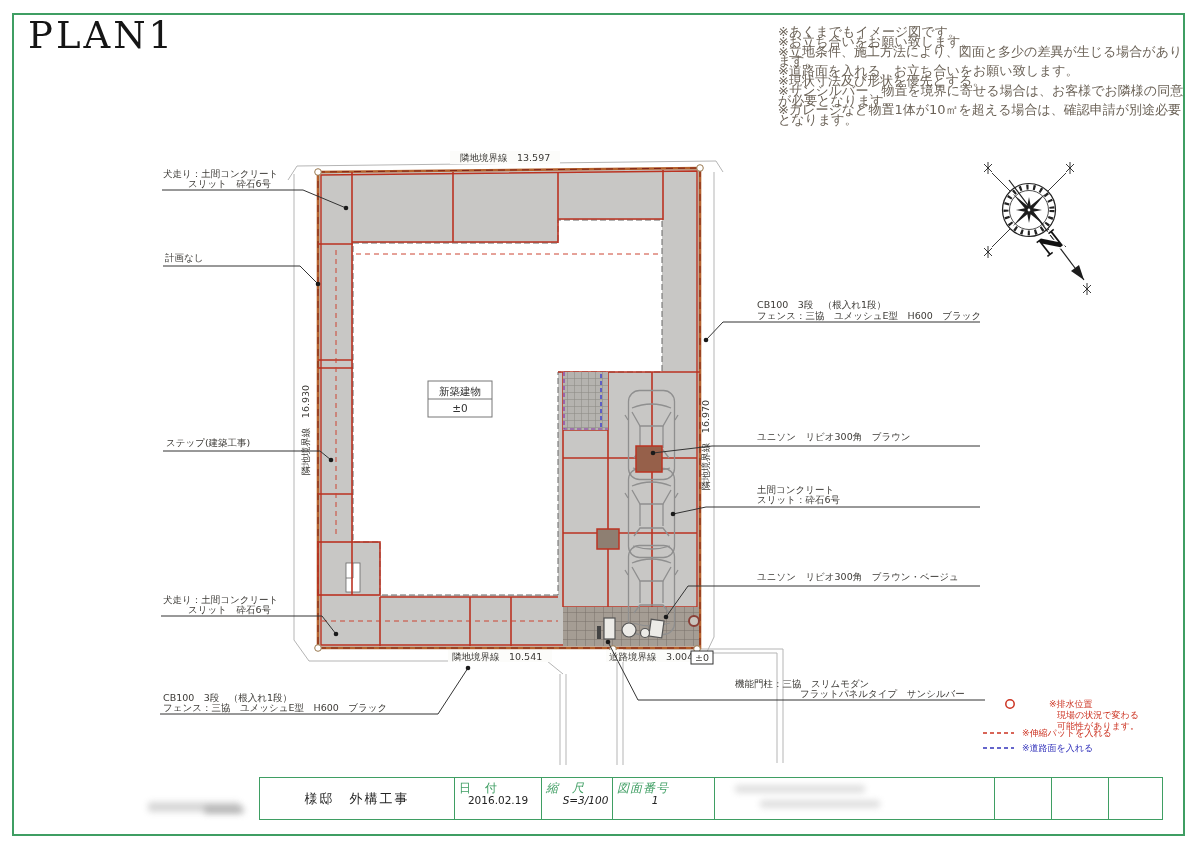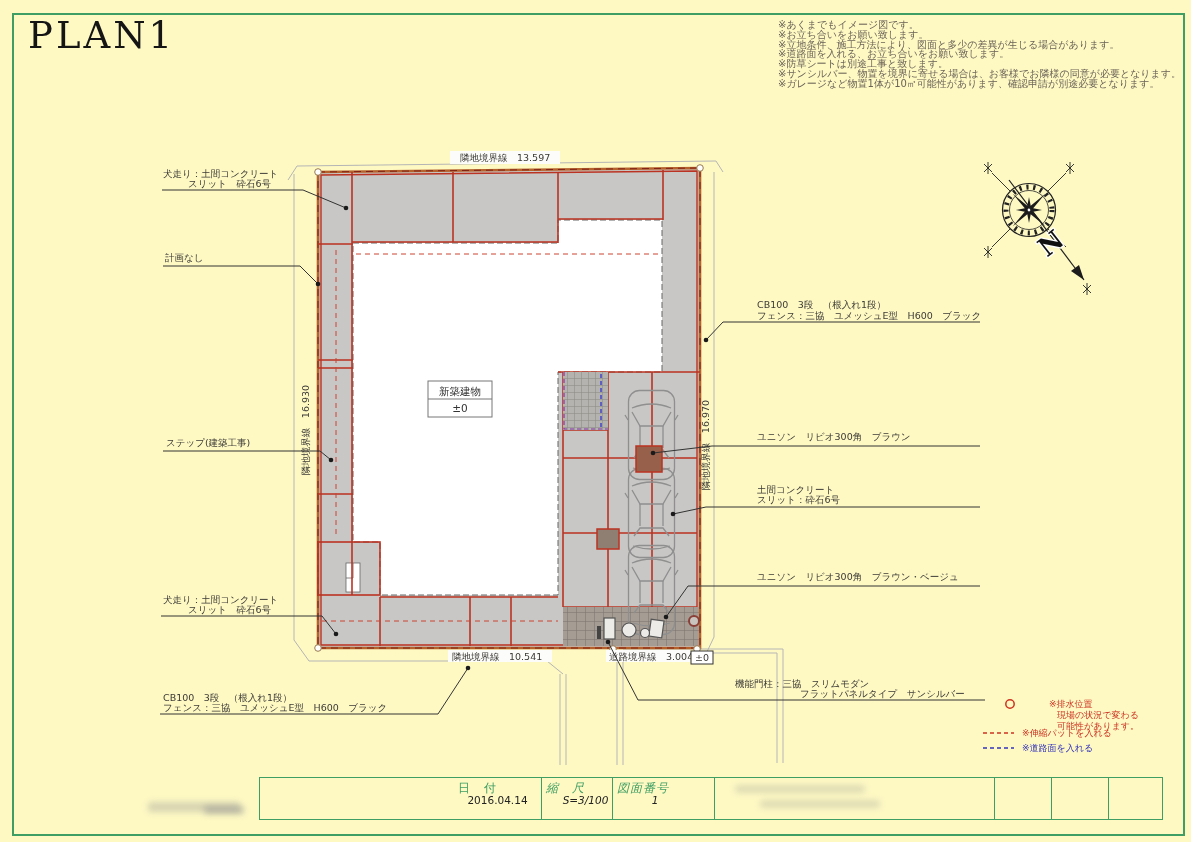--- a/index.html
+++ b/index.html
@@ -1,22 +1,22 @@
 <!DOCTYPE html>
 <html><head>
 <meta charset="utf-8">
 <style>
   html,body{margin:0;padding:0;background:#e8e8e8;}
-  .page{position:relative;width:1191px;height:842px;background:#fef9c3;overflow:hidden;
+  .page{position:relative;width:1191px;height:842px;background:#ffffff;overflow:hidden;
         font-family:"DejaVu Sans",sans-serif;color:#333;}
   .page-border{position:absolute;left:12px;top:13px;width:1169px;height:819px;
         border:2px solid #3f9e63;pointer-events:none;}
   .drawing-title{position:absolute;left:28px;top:14px;font-family:"DejaVu Serif",serif;
         font-size:37px;letter-spacing:3px;color:#151515;font-weight:400;}
-  .notes{position:absolute;left:778px;top:20px;font-size:10px;line-height:9.8px;color:#6b6257;}
+  .notes{position:absolute;left:778px;top:27px;font-size:13px;line-height:9.8px;color:#6b6257;}
   .plan-svg{position:absolute;left:0;top:0;width:1191px;height:842px;}
   .titleblock{position:absolute;left:259px;top:777px;width:904px;height:43px;
         border:1.5px solid #3f9e63;box-sizing:border-box;}
   .tb-cell{position:absolute;top:0;height:100%;border-left:1.5px solid #3f9e63;box-sizing:border-box;}
   .tb-cell:first-child{border-left:none;}
   .tb-head{position:absolute;left:4px;top:2px;font-size:12px;color:#3f9e63;letter-spacing:1px;}
   .tb-val{position:absolute;left:0;right:0;top:16px;text-align:center;font-size:10.5px;color:#222;}
   .tb-project{display:flex;align-items:center;justify-content:center;font-size:13px;color:#222;letter-spacing:2px;}
   .smudge{position:absolute;background:#8f8f8f;filter:blur(3px);opacity:.35;border-radius:3px;}
 </style>
@@ -26,23 +26,23 @@
 <div class="page">
   <div class="page-border"></div>
 
   <div class="drawing-title">PLAN1</div>
 
   <div class="notes">
     <div>※あくまでもイメージ図です。</div>
     <div>※お立ち合いをお願い致します。</div>
     <div>※立地条件、施工方法により、図面と多少の差異が生じる場合があります。</div>
     <div>※道路面を入れる、お立ち合いをお願い致します。</div>
-    <div>※防草シートは別途工事と致します。</div>
+    <div>※現状寸法及び形状を優先とする。</div>
     <div>※サンシルバー、物置を境界に寄せる場合は、お客様でお隣様の同意が必要となります。</div>
-    <div>※ガレージなど物置1体が10㎡可能性があります、確認申請が別途必要となります。</div>
+    <div>※ガレージなど物置1体が10㎡を超える場合は、確認申請が別途必要となります。</div>
   </div>
 
   <svg class="plan-svg" viewBox="0 0 1191 842">
     <defs>
       <pattern id="tileApproach" width="9" height="9" patternUnits="userSpaceOnUse">
         <path d="M9,0H0V9" fill="none" stroke="#79716a" stroke-width="1"></path>
       </pattern>
       <pattern id="tileGrid" width="7" height="7" patternUnits="userSpaceOnUse">
         <path d="M7,0H0V7" fill="none" stroke="#8a8882" stroke-width="1"></path>
       </pattern>
@@ -221,23 +221,26 @@
         <path d="M984,248 L992,256 M992,248 L984,256 M988,246 V258"></path>
         <path d="M1083,285 L1091,293 M1091,285 L1083,293 M1087,283 V295"></path>
       </g>
       <path d="M1009,180 L1084,280" stroke-width="1.2"></path>
       <polygon points="1084,280 1079,265 1071,271" fill="#1c1c1c" stroke="none"></polygon>
       <text x="1052" y="252" transform="rotate(-38 1052 245)" text-anchor="middle" font-family="DejaVu Serif, serif" font-size="26" font-weight="bold" fill="#111" stroke="#fff" stroke-width="2.5" paint-order="stroke">N</text>
     </g>
   </svg>
 
   <div class="titleblock">
+    <div class="tb-cell tb-project" style="left:0;width:194px;">
+      <span>様邸　外構工事</span>
+    </div>
     <div class="tb-cell" style="left:194px;width:87px;">
       <span class="tb-head">日　付</span>
-      <span class="tb-val">2016.04.14</span>
+      <span class="tb-val">2016.02.19</span>
     </div>
     <div class="tb-cell" style="left:281px;width:88px;font-style:italic;">
       <span class="tb-head">縮　尺</span>
       <span class="tb-val">S=3/100</span>
     </div>
     <div class="tb-cell" style="left:352px;width:85px;font-style:italic;">
       <span class="tb-head">図面番号</span>
       <span class="tb-val">1</span>
     </div>
     <div class="tb-cell" style="left:454px;width:280px;"></div>

